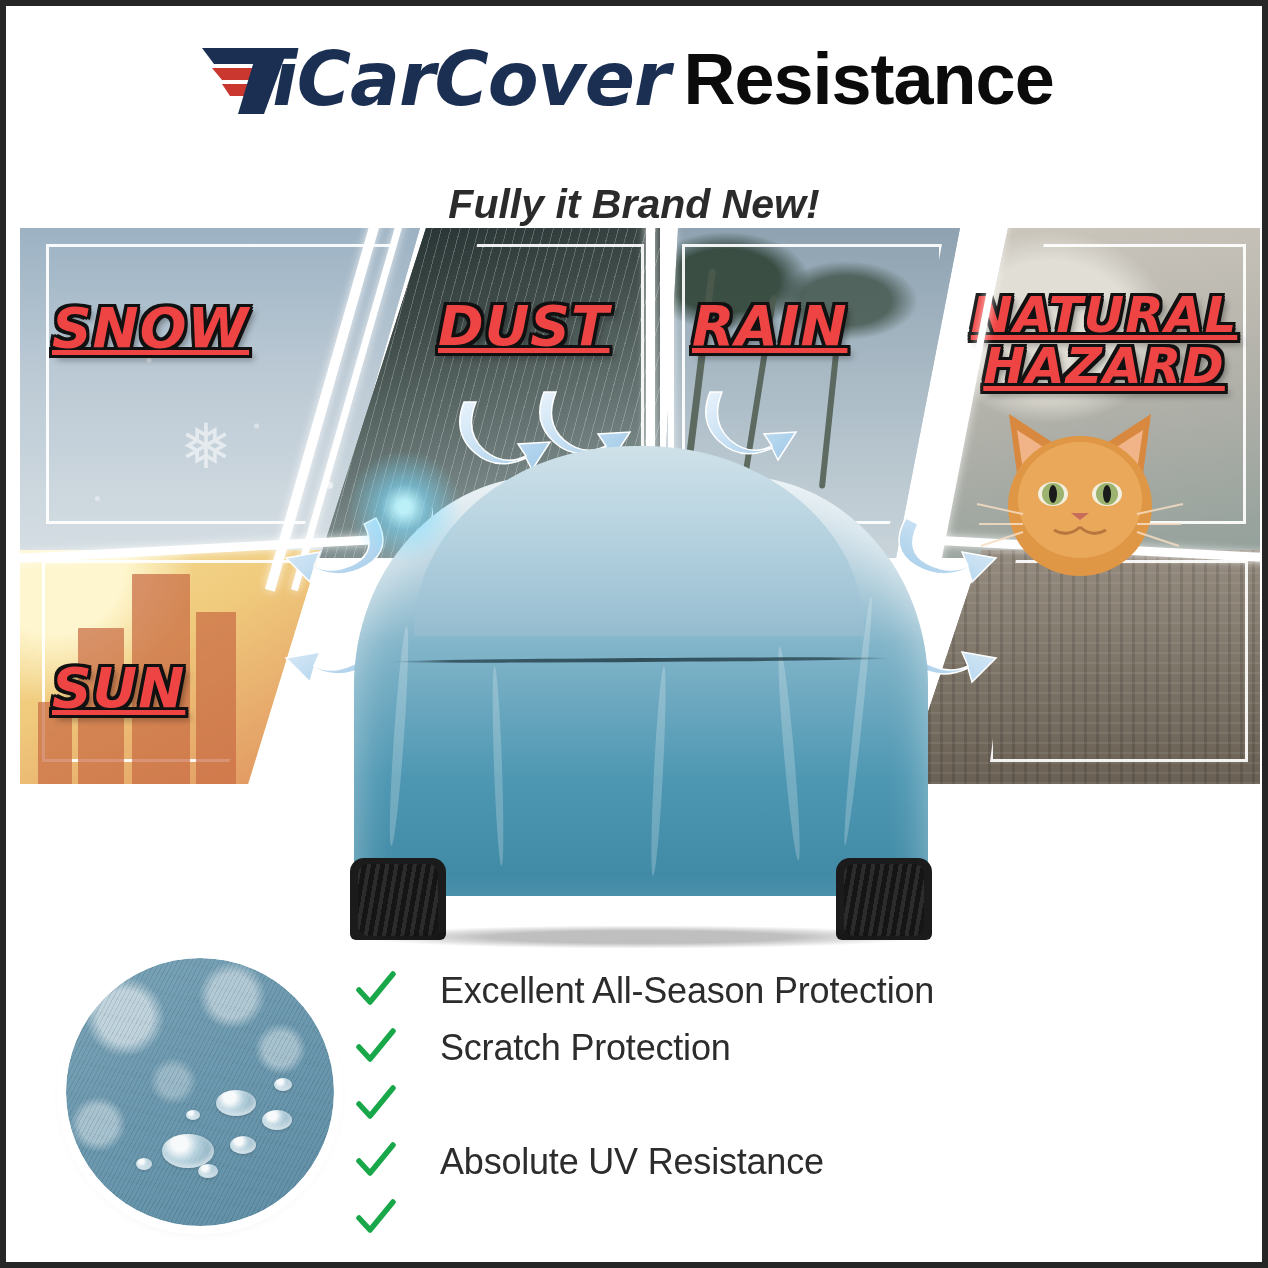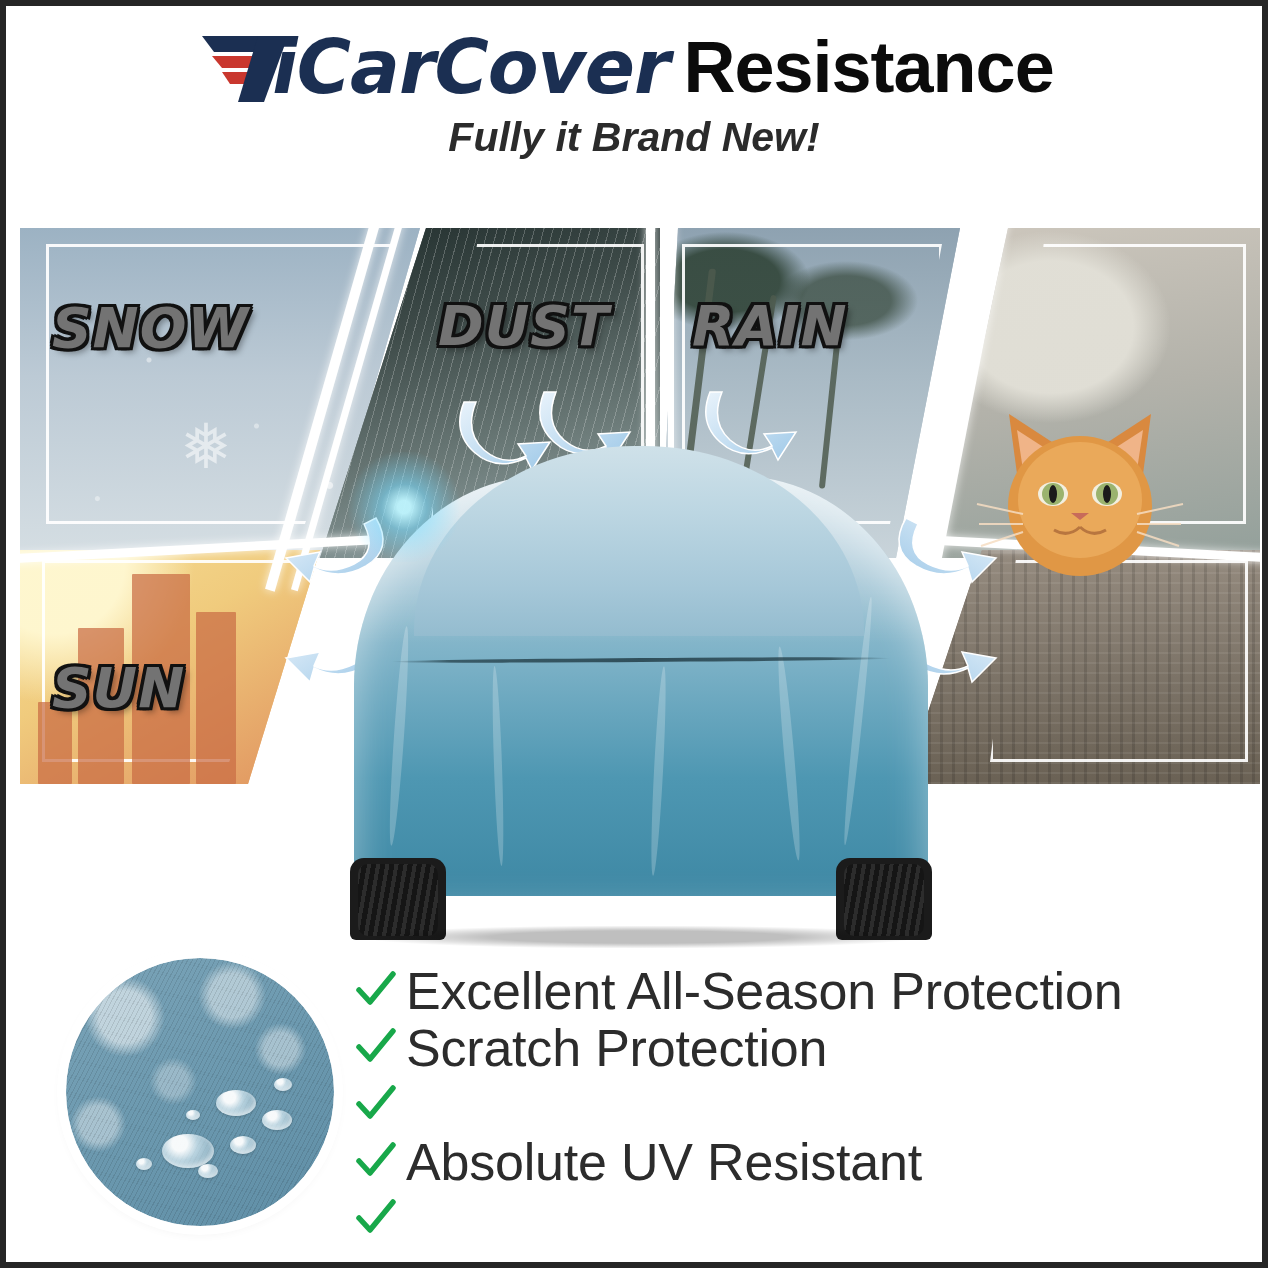--- a/index.html
+++ b/index.html
@@ -12,23 +12,23 @@
   }
   #page{
     position:absolute; inset:0;
     background:#ffffff;
     border:6px solid #262626;
   }
   .inner{ position:absolute; inset:0; overflow:hidden; background:#fff; }
 
   
   .header{
-    position:absolute; left:0; top:0; width:100%; height:210px;
+    position:absolute; left:0; top:12px; width:100%; height:210px;
     display:flex; flex-direction:column; align-items:center;
-    justify-content:flex-start; padding-top:24px; z-index:40;
+    justify-content:space-between; padding-top:24px; z-index:40;
     background:#fff;
   }
   .brandline{ display:flex; align-items:center; justify-content:center; gap:4px; }
   .logo-mark{ width:96px; height:74px; display:block; margin-right:-4px; }
   .brand-name{
     font-size:74px; font-weight:bold; font-style:italic;
     color:#1b2f52; letter-spacing:-1px; line-height:1;
     font-family:"DejaVu Sans", sans-serif;
     transform:translateX(-22px);
   }
@@ -49,26 +49,27 @@
   }
   .panel{ position:absolute; overflow:hidden; }
   .panel .ph{ position:absolute; inset:0; }
   .panel .frame{
     position:absolute; left:20px; top:18px; right:20px; bottom:18px;
     border:3px solid rgba(255,255,255,.92);
   }
   .wlabel{
     position:absolute; z-index:12;
     font-family:"DejaVu Sans", sans-serif;
-    font-weight:bold; font-style:italic; color:#737373;
+    font-weight:bold; font-style:italic; color:#ef4444;
     letter-spacing:1px; line-height:1.02; white-space:pre-line;
     text-shadow:
       -3px -3px 0 #111, 3px -3px 0 #111, -3px 3px 0 #111, 3px 3px 0 #111,
       -3px 0 0 #111, 3px 0 0 #111, 0 -3px 0 #111, 0 3px 0 #111,
       5px 5px 6px rgba(0,0,0,.35);
+    text-decoration: underline;
   }
 
   
   #p-snow{
     left:0; top:0; width:430px; height:330px;
     clip-path:polygon(0 0, 400px 0, 305px 330px, 0 330px);
     background:linear-gradient(175deg,#9fb4c4 0%,#b9c8d4 40%,#cfd9e0 75%,#dfe6ea 100%);
   }
   #p-snow .ph{
     background:
@@ -240,22 +241,22 @@
     box-shadow:inset -2px -3px 5px rgba(255,255,255,.6), 0 1px 3px rgba(0,0,0,.18);
   }
 
   
   .features{
     position:absolute; left:348px; top:956px; width:830px; z-index:30;
   }
   .frow{ display:flex; align-items:center; height:57px; }
   .check{ width:52px; flex:0 0 52px; display:flex; align-items:center; justify-content:flex-start; }
   .ftext{
-    font-size:52px; color:#2c2c2c; letter-spacing:-.2px;
-    font-family:"Liberation Sans", sans-serif; white-space:nowrap;
+    font-size:36px; color:#2c2c2c; letter-spacing:-.2px;
+    font-family:"Liberation Sans", sans-serif; white-space:nowrap;margin-left:34px;
   }
 </style>
 </head>
 <body>
 
 <div id="page">
 <div class="inner">
 
   <div class="header">
     <div class="brandline">
@@ -294,20 +295,22 @@
       <div class="palm" style="left:96px;  top:66px;  width:6px;  height:190px; transform:rotate(9deg);"></div>
       <div class="palm" style="left:168px; top:86px;  width:6px;  height:175px; transform:rotate(6deg);"></div>
       <div class="frame"></div>
     </div>
     <div class="wlabel" style="left:672px; top:70px; font-size:55px;">RAIN</div>
 
     <div class="panel" id="p-haz">
       <div class="ph"></div>
       <div class="frame"></div>
     </div>
+    <div class="wlabel" style="left:934px; top:62px; font-size:50px; text-align:center; width:300px;">NATURAL
+HAZARD</div>
 
     <div class="panel" id="p-sun">
       <div class="ph"></div>
       <div class="sunbldg" style="left:58px;  top:78px;  width:46px; height:156px;"></div>
       <div class="sunbldg" style="left:112px; top:24px;  width:58px; height:210px;"></div>
       <div class="sunbldg" style="left:176px; top:62px;  width:40px; height:172px;"></div>
       <div class="sunbldg" style="left:18px;  top:152px; width:34px; height:82px;"></div>
       <div class="frame"></div>
     </div>
     <div class="wlabel" style="left:32px; top:432px; font-size:55px;">SUN</div>
@@ -448,21 +451,21 @@
             </svg>
       </span>
     </div>
 
     <div class="frow">
       <span class="check">
         <svg width="44" height="44" viewBox="0 0 44 44">
               <path d="M5 21 L16 33 L39 5" stroke="#18a84a" stroke-width="5.5" fill="none" stroke-linecap="round" stroke-linejoin="round"></path>
             </svg>
       </span>
-      <span class="ftext">Absolute UV Resistant</span>
+      <span class="ftext">Absolute UV Resistance</span>
     </div>
 
     <div class="frow">
       <span class="check">
         <svg width="44" height="44" viewBox="0 0 44 44">
               <path d="M5 21 L16 33 L39 5" stroke="#18a84a" stroke-width="5.5" fill="none" stroke-linecap="round" stroke-linejoin="round"></path>
             </svg>
       </span>
     </div>
 

